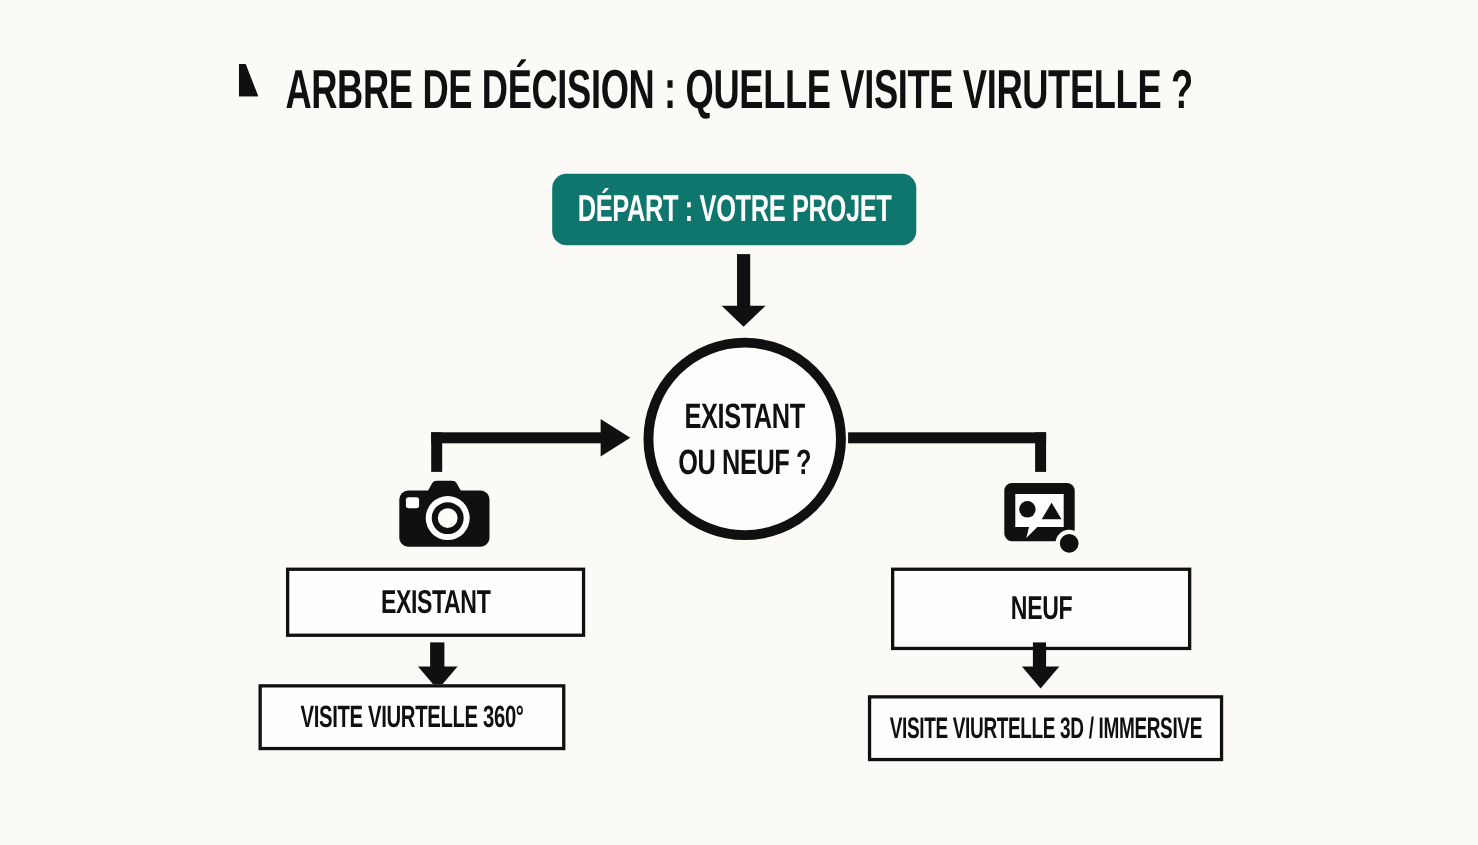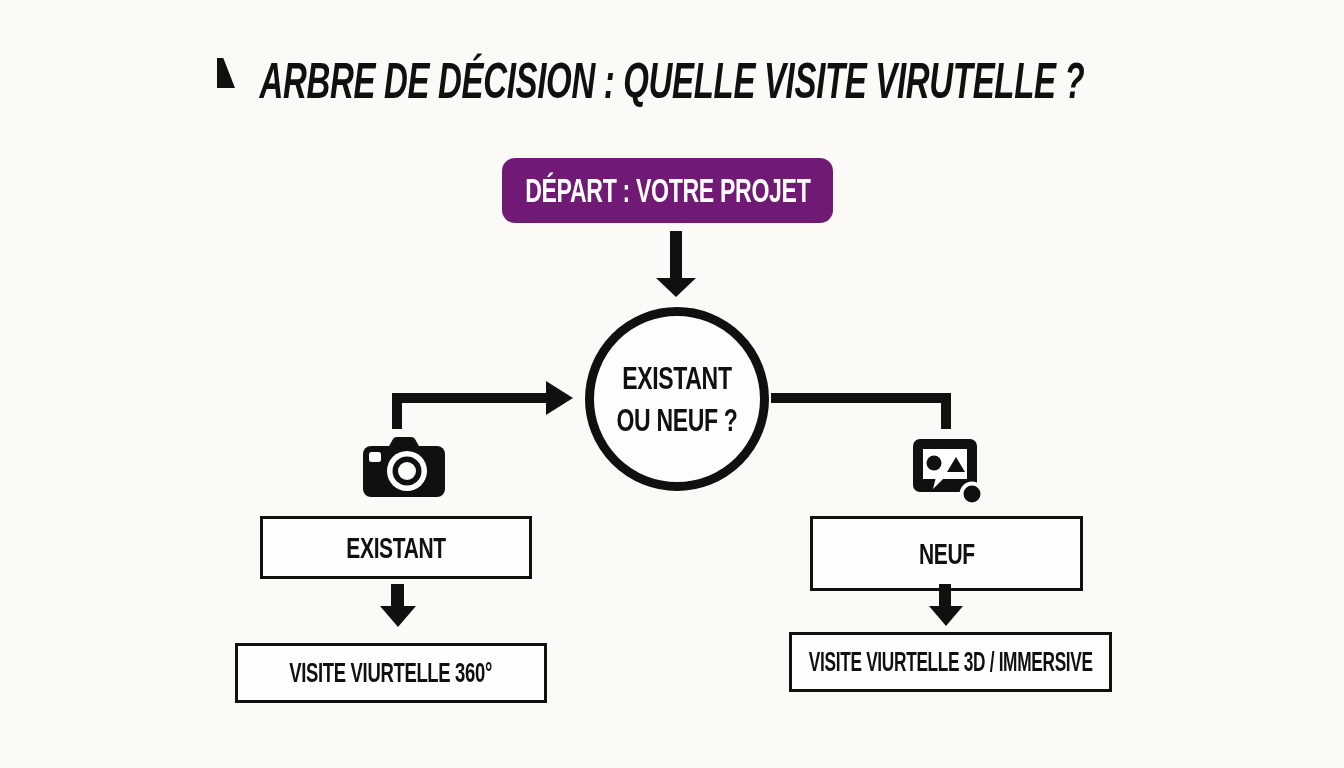--- a/index.html
+++ b/index.html
@@ -15,32 +15,32 @@
   .ink { background: #101010; }
   .cond {
     display: inline-block;
     white-space: nowrap;
     font-weight: 700;
     letter-spacing: -0.5px;
     color: #101010;
   }
 
   
-  .title-wrap { left: 0; right: 0; top: 52px; text-align: center; font-size: 50px; font-style: italic; }
+  .title-wrap { left: 0; right: 0; top: 52px; text-align: center; font-size: 50px; }
   .title-wrap .cond { transform: scaleX(0.66); }
   .stray-mark {
     left: 217px; top: 58px; width: 18px; height: 30px;
     background: #101010;
     clip-path: polygon(0 0, 35% 0, 100% 100%, 0 100%);
   }
 
   
   .start-box {
     left: 502px; top: 158px; width: 331px; height: 65px;
-    background: #701a75; border-radius: 13px;
+    background: #0f766e; border-radius: 13px;
     display: flex; align-items: center; justify-content: center;
   }
   .start-box .cond { color: #ffffff; font-size: 34px; transform: scaleX(0.68); }
 
   
   .a1-shaft { left: 670px; top: 231px; width: 12px; height: 48px; }
   .a1-head {
     left: 656px; top: 278px; width: 0; height: 0;
     border-left: 20px solid transparent; border-right: 20px solid transparent;
     border-top: 19px solid #101010;
@@ -73,21 +73,21 @@
   .image3d-svg { left: 912px; top: 438px; }
 
   
   .node-box {
     background: #fefefd; border: 3px solid #101010;
     display: flex; align-items: center; justify-content: center;
   }
   .existant-box { left: 260px; top: 516px; width: 272px; height: 63px; }
   .neuf-box     { left: 810px; top: 516px; width: 273px; height: 75px; }
   .node-box .cond { font-size: 30px; transform: scaleX(0.70); }
-  .result-left  { left: 235px; top: 643px; width: 312px; height: 60px; }
+  .result-left  { left: 235px; top: 622px; width: 279px; height: 60px; }
   .result-right { left: 789px; top: 632px; width: 323px; height: 60px; justify-content: center; }
   .result-left .cond  { font-size: 28px; transform: scaleX(0.66); }
   .result-right .cond { font-size: 27px; transform: scaleX(0.64); }
 
   
   .ldA-shaft { left: 391px; top: 584px; width: 13px; height: 23px; }
   .ldA-head {
     left: 380px; top: 606px; width: 0; height: 0;
     border-left: 18px solid transparent; border-right: 18px solid transparent;
     border-top: 21px solid #101010;

